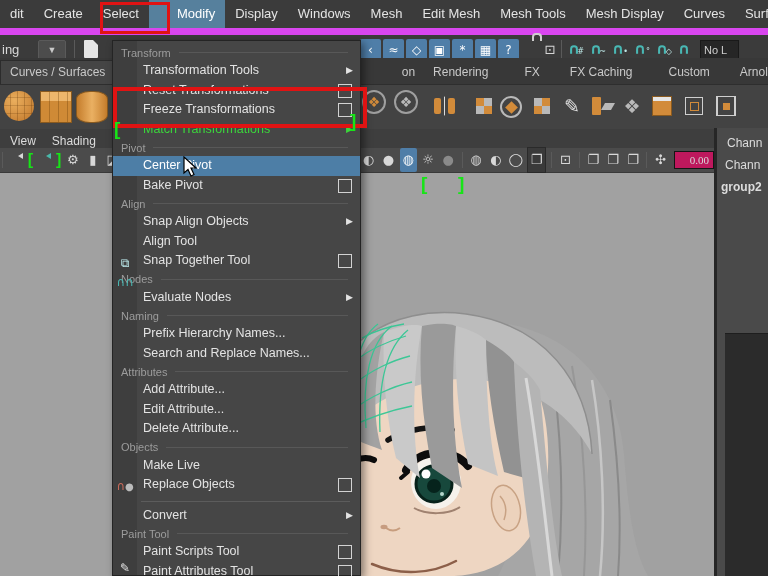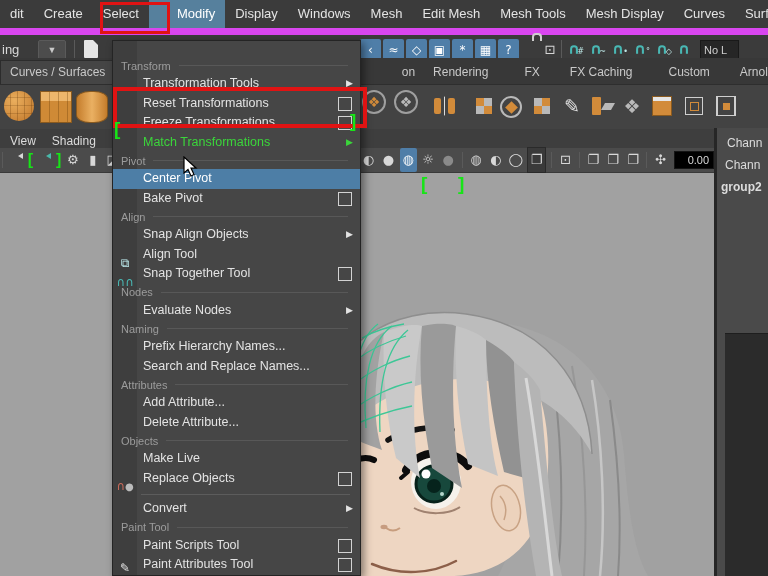--- a/index.html
+++ b/index.html
@@ -77,32 +77,32 @@
   #paneltoolbar{left:0;top:20px;width:714px;height:24px;background:#4b4b4b;border-bottom:1px solid #3a3a3a;
                 display:flex;align-items:center;position:absolute;gap:3px;font-size:13px;color:#d8d8d8;}
   #paneltoolbar .pt{width:18px;text-align:center;line-height:24px;}
   #paneltoolbar .vsep{height:16px;margin:0 2px;}
   .cam{width:14px;height:9px;background:#d8d8d8;border-radius:2px;position:relative;margin-left:3px;}
   .cam::after{content:"";position:absolute;right:-5px;top:1px;border-right:5px solid #d8d8d8;
       border-top:3.5px solid transparent;border-bottom:3.5px solid transparent;}
   .cam.teal{background:#49b8a9;}
   .cam.teal::after{border-right-color:#49b8a9;}
   .ptactive{background:#4f7ea8;border-radius:2px;color:#fff;}
-  #exposure{width:36px;height:16px;background:#000000;border:1px solid #151515;color:#d8d8d8;
-            font-size:11px;line-height:16px;text-align:right;padding-right:4px;margin-left:2px;}
+  #exposure{width:36px;height:16px;background:#be185d;border:1px solid #151515;color:#d8d8d8;
+            font-size:11px;line-height:16px;text-align:right;padding-right:4px;margin-left:2px;font-family:Liberation Serif, serif;}
 
   
   #rightpanel{left:714px;top:128px;width:54px;height:448px;background:#4a4a4a;border-left:3px solid #262626;z-index:6;}
   #rightpanel .rp{color:#dcdcdc;font-size:12px;white-space:nowrap;}
   #rp-obj{font-weight:bold;color:#cfcfcf;}
   #rp-dark{left:8px;top:205px;width:46px;height:243px;background:#2b2b2b;border-top:1px solid #1e1e1e;}
 
   
   #modmenu{left:112px;top:40px;width:249px;height:536px;background:#464646;border:1px solid #242424;
-           box-shadow:3px 3px 8px rgba(0,0,0,.45);z-index:40;padding-top:16px;box-sizing:border-box;}
+           box-shadow:3px 3px 8px rgba(0,0,0,.45);z-index:40;padding-top:3px;box-sizing:border-box;}
   #modmenu .gutter{position:absolute;left:0;top:0;bottom:0;width:24px;background:#3e3e3e;}
   .m-hdr{height:17px;display:flex;align-items:center;color:#9c9c9c;font-size:11px;padding-left:8px;position:relative;}
   .m-hdr .line{flex:1;border-top:1px solid #606060;margin:0 12px 0 8px;opacity:.7;}
   .m-item{height:19.5px;line-height:19.5px;color:#e3e3e3;font-size:12.5px;padding-left:30px;position:relative;}
   .m-item.hl{background:#4d7ea6;color:#fff;}
   .m-item.green{color:#3bd53b;}
   .m-item .chk{position:absolute;right:8px;top:3px;width:12px;height:12px;border:1px solid #d2d2d2;}
   .m-item .arr{position:absolute;right:7px;top:0;font-size:9px;}
   .m-item.green .arr{color:#3bd53b;}
   .m-sep{height:6px;border-bottom:1px solid #5c5c5c;margin:0 10px 4px 28px;}
@@ -361,20 +361,21 @@
       <span>Naming</span>
       <span class="line"></span>
     </div>
   <div class="m-item"><span>Prefix Hierarchy Names...</span></div>
   <div class="m-item"><span>Search and Replace Names...</span></div>
   <div class="m-hdr">
       <span>Attributes</span>
       <span class="line"></span>
     </div>
   <div class="m-item"><span>Add Attribute...</span></div>
+  <div class="m-item"><span>Edit Attribute...</span></div>
   <div class="m-item"><span>Delete Attribute...</span></div>
   <div class="m-hdr">
       <span>Objects</span>
       <span class="line"></span>
     </div>
   <div class="m-item"><span>Make Live</span></div>
   <div class="m-item"><span>Replace Objects</span><span class="chk"></span></div>
   <div class="m-sep"></div>
   <div class="m-item"><span>Convert</span><span class="arr ico">▶</span></div>
   <div class="m-hdr">

